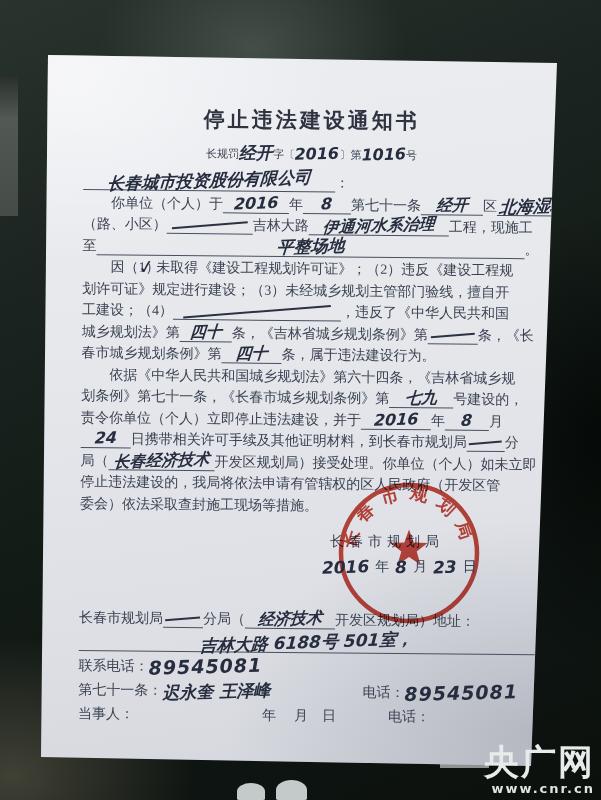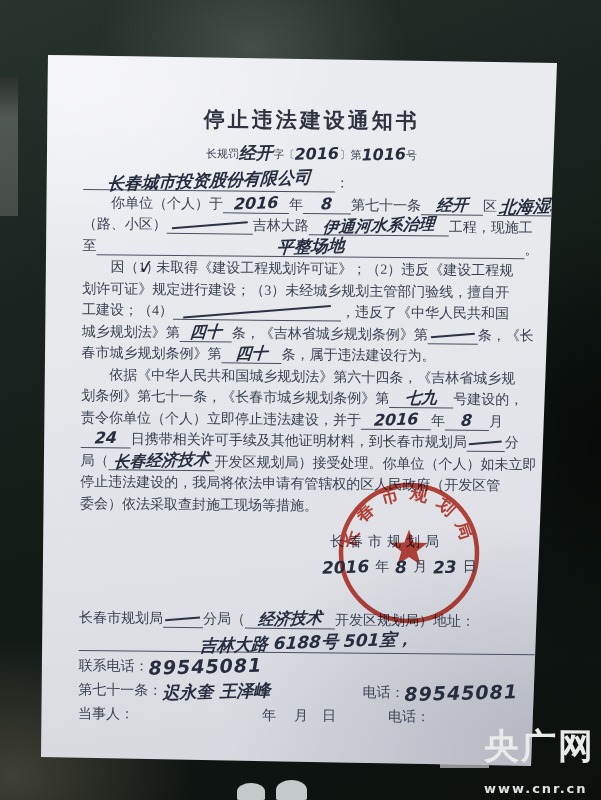--- a/index.html
+++ b/index.html
@@ -62,24 +62,24 @@
   .dateline  { position:absolute; left:322px; top:558px; display:flex; align-items:flex-end; gap:6px; z-index:3; }
   .dateline .seg-h { font-size:17px; }
   .seal { position:absolute; left:333px; top:477px; width:152px; height:152px; z-index:2;
           mix-blend-mode:multiply; opacity:.92; }
 
   
   .footer { margin-top:90px; }
   .footer .line { height:24px; }
 
   
-  .watermark { position:absolute; right:6px; bottom:4px; 
+  .watermark { position:absolute; right:6px; bottom:4px; text-align:right;
     font-family:"DejaVu Sans","Liberation Sans",sans-serif; z-index:5; }
   .wm-name { font-size:35px; font-weight:900; color:#e7ebe9; letter-spacing:2px; line-height:1; }
-  .wm-site { font-size:13px; font-weight:800; color:#dfe3e1; letter-spacing:2px; margin-top:17px; }
+  .wm-site { font-size:13px; font-weight:800; color:#dfe3e1; letter-spacing:2px; margin-top:1px; }
 </style>
 </head>
 <body>
 
 <div class="bg-post"></div>
 <div class="bg-bar"></div>
 <div class="bump bump1"></div>
 <div class="bump bump2"></div>
 
 <div class="paper">

